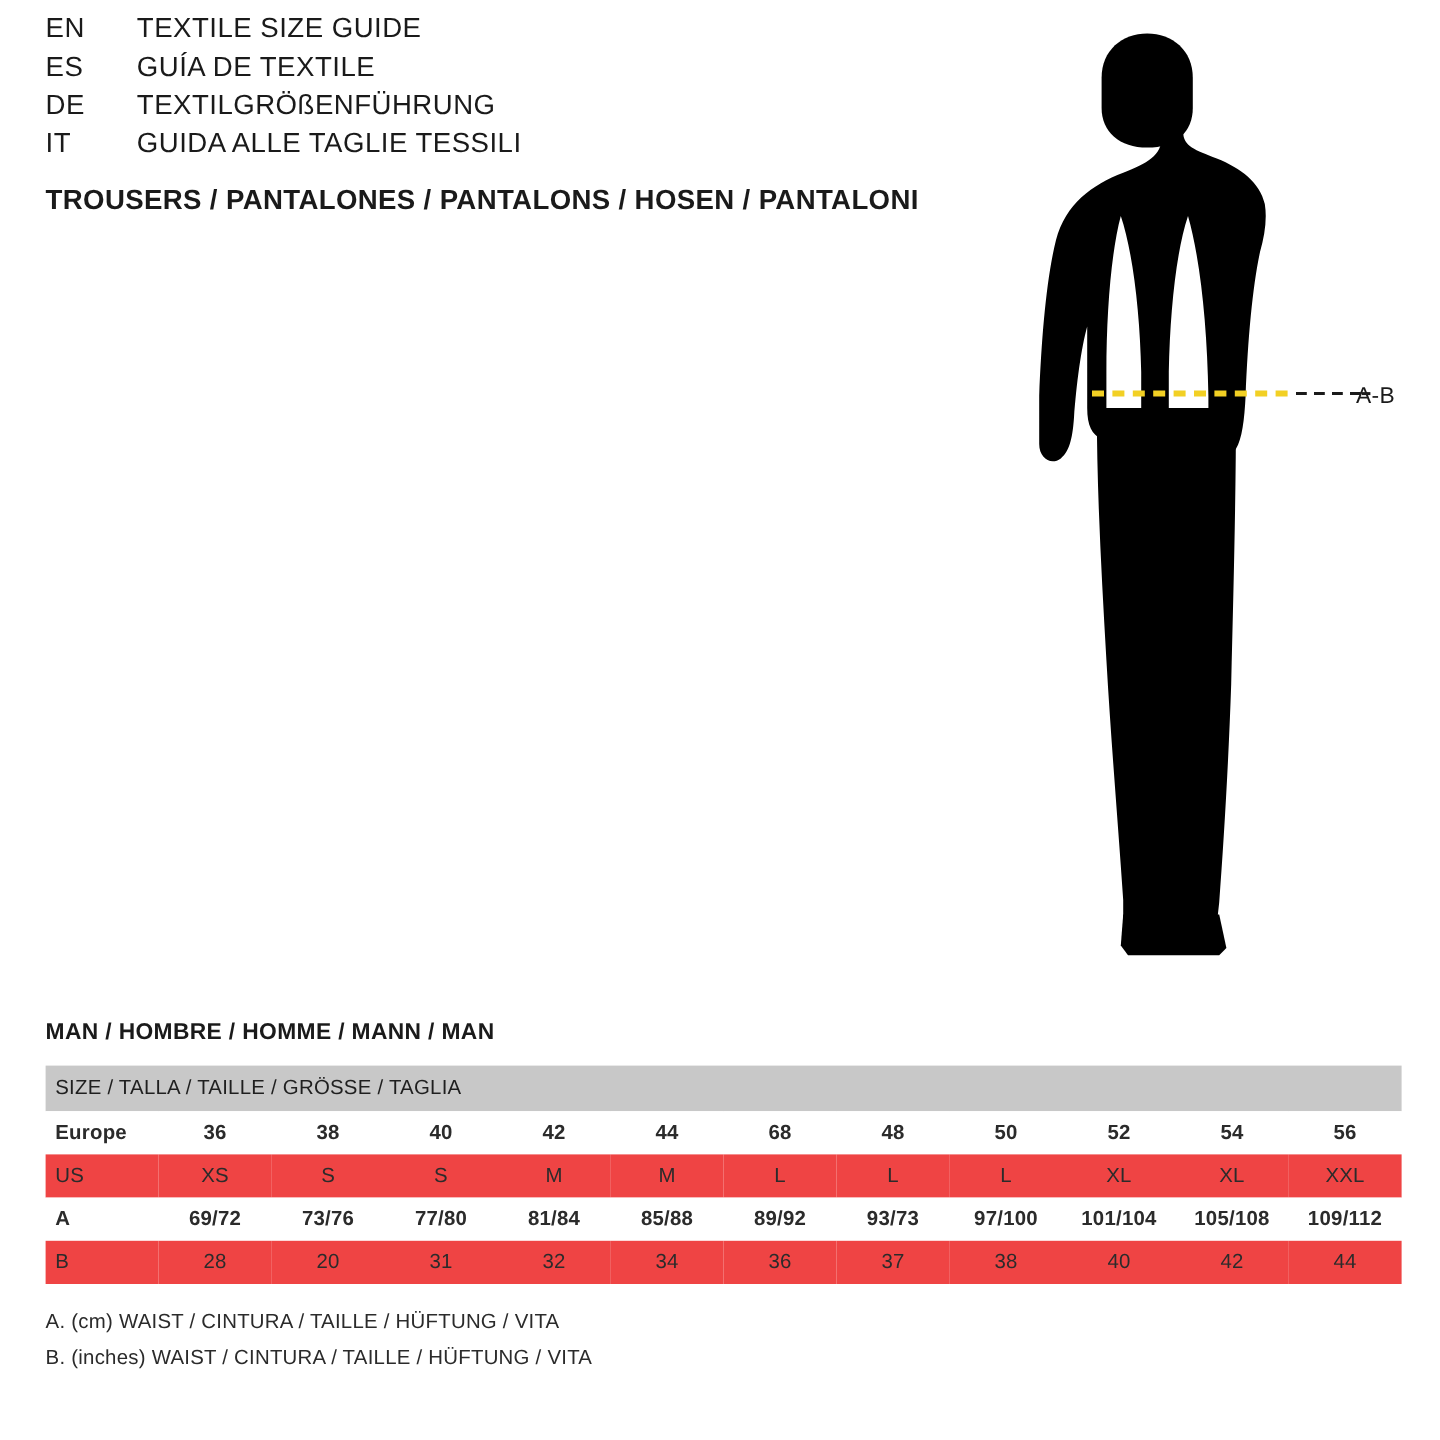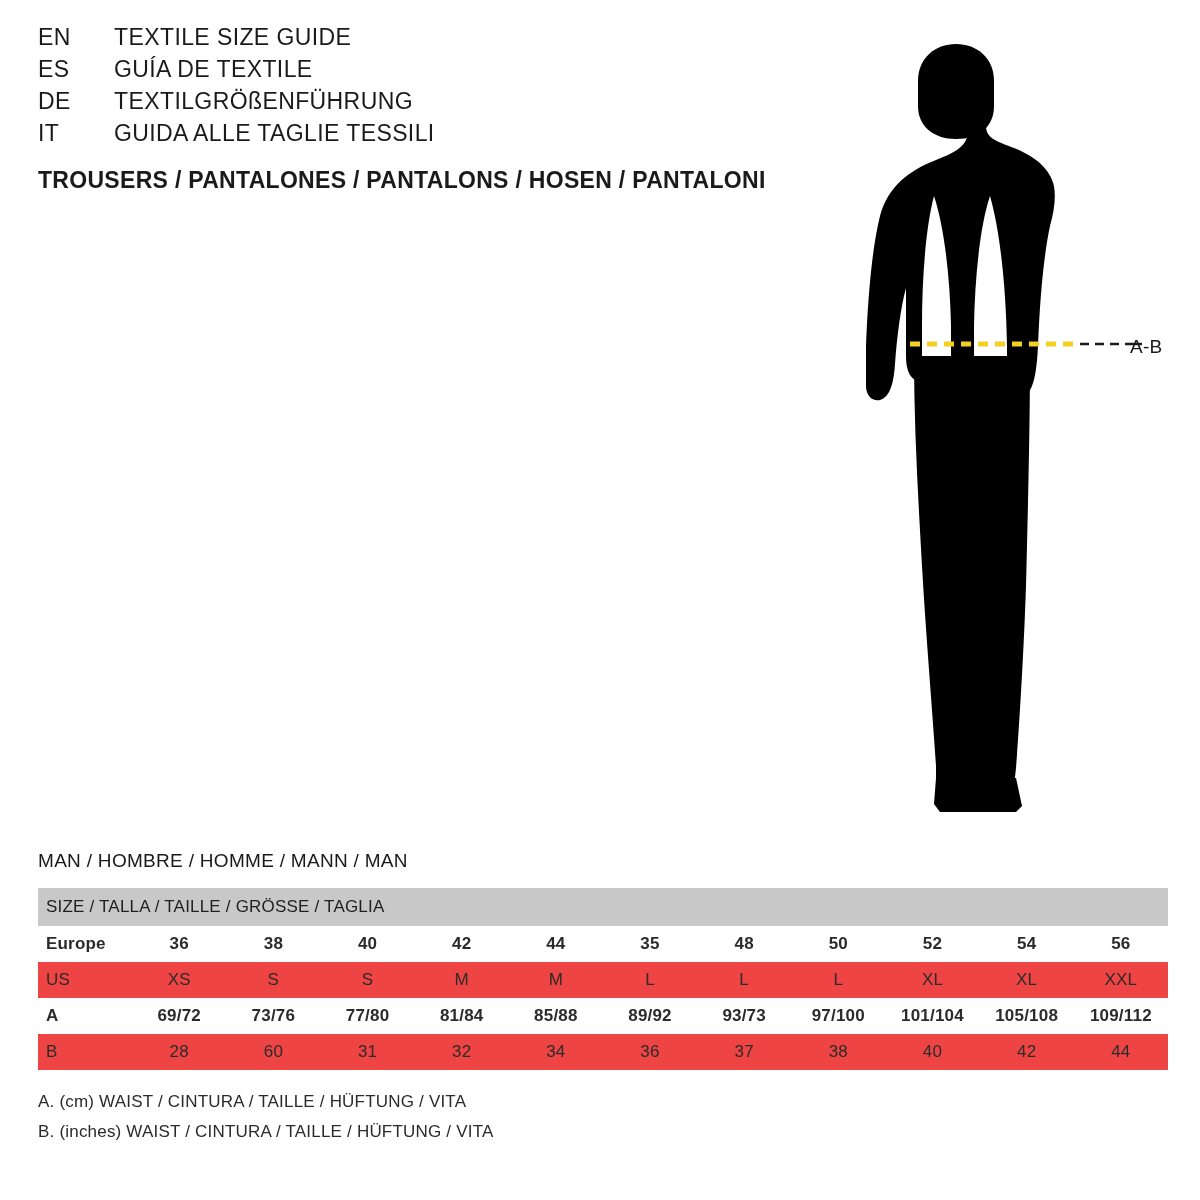--- a/index.html
+++ b/index.html
@@ -13,21 +13,21 @@
     font-family: "Liberation Sans", sans-serif;
     color: #1a1a1a;
     position: relative;
     overflow: hidden;
   }
 
   
   .header {
     position: absolute;
     left: 38px;
-    top: 26px;
+    top: 12px;
     width: 760px;
   }
   .lang-row {
     display: flex;
     align-items: baseline;
     line-height: 1.0;
     margin-bottom: 9px;
   }
   .lang-code {
     width: 76px;
@@ -48,21 +48,21 @@
     font-weight: bold;
     letter-spacing: 0.3px;
     color: #1a1a1a;
     white-space: nowrap;
   }
 
   
   .figure-area {
     position: absolute;
     left: 790px;
-    top: 26px;
+    top: 10px;
     width: 400px;
     height: 800px;
   }
   .figure-svg {
     display: block;
   }
   .callout-label {
     position: absolute;
     left: 340px;
     top: 310px;
@@ -73,21 +73,21 @@
 
   
   .table-block {
     position: absolute;
     left: 38px;
     top: 850px;
     width: 1130px;
   }
   .gender-title {
     font-size: 19px;
-    font-weight: normal;
+    font-weight: bold;
     letter-spacing: 0.3px;
     color: #1a1a1a;
     margin-bottom: 16px;
   }
   table.size-table {
     border-collapse: collapse;
     width: 1130px;
     table-layout: fixed;
   }
   table.size-table td {
@@ -212,21 +212,21 @@
         <td colspan="12">SIZE / TALLA / TAILLE / GRÖSSE / TAGLIA</td>
       </tr>
 
       <tr class="plain">
         <td class="label-cell">Europe</td>
         <td>36</td>
         <td>38</td>
         <td>40</td>
         <td>42</td>
         <td>44</td>
-        <td>35</td>
+        <td>68</td>
         <td>48</td>
         <td>50</td>
         <td>52</td>
         <td>54</td>
         <td>56</td>
       </tr>
 
       <tr class="shade">
         <td class="label-cell">US</td>
         <td>XS</td>
@@ -253,21 +253,21 @@
         <td>93/73</td>
         <td>97/100</td>
         <td>101/104</td>
         <td>105/108</td>
         <td>109/112</td>
       </tr>
 
       <tr class="shade">
         <td class="label-cell">B</td>
         <td>28</td>
-        <td>60</td>
+        <td>20</td>
         <td>31</td>
         <td>32</td>
         <td>34</td>
         <td>36</td>
         <td>37</td>
         <td>38</td>
         <td>40</td>
         <td>42</td>
         <td>44</td>
       </tr>

